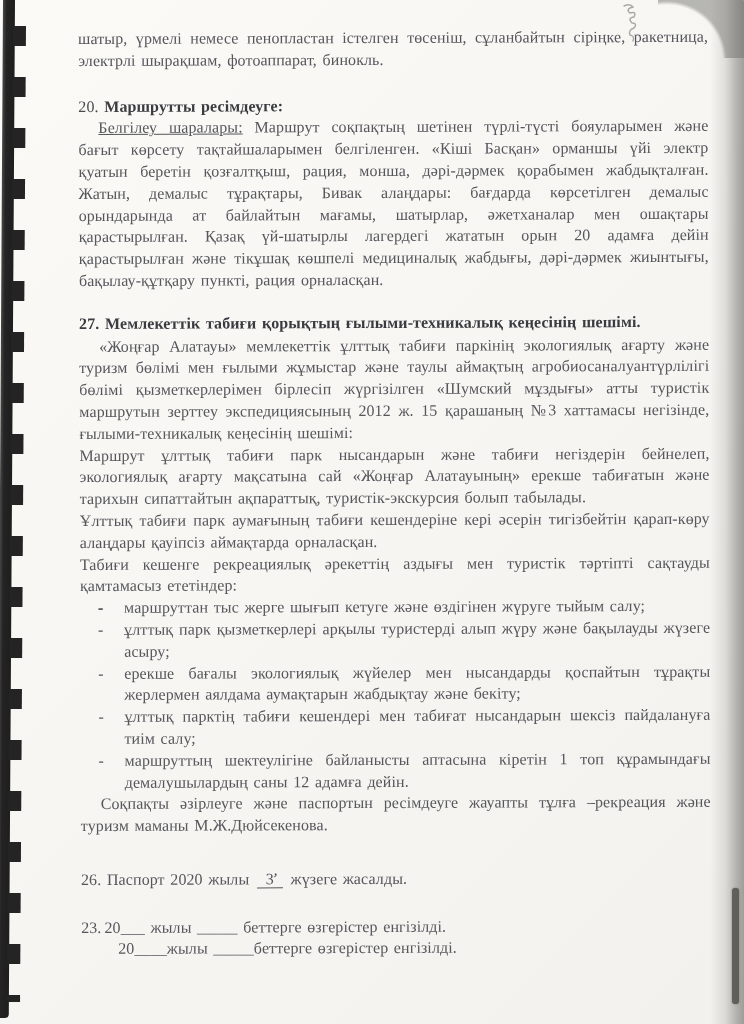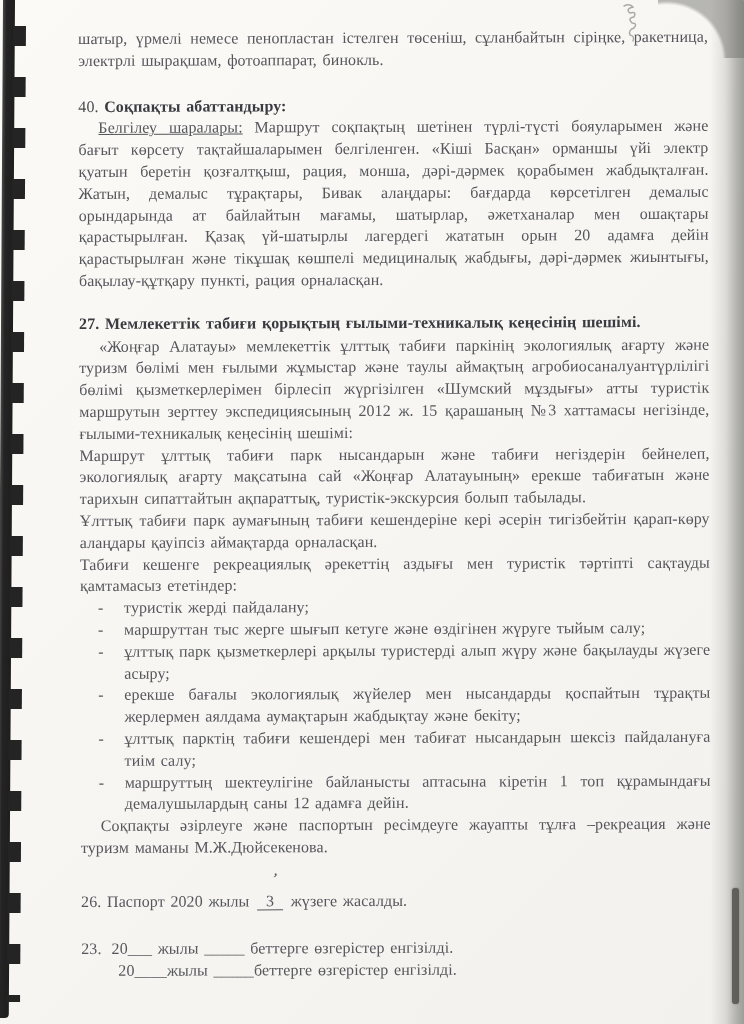--- a/index.html
+++ b/index.html
@@ -57,21 +57,21 @@
   .bullets{margin:0;padding:0;list-style:none;}
   .bullets li{position:relative;padding-left:44px;text-align:justify;}
   .bullets .marker{position:absolute;left:18px;top:0;}
   .closing{text-indent:20px;}
   .line22{margin-top:32px;text-align:left;}
   .filled-blank{
     display:inline-block;border-bottom:1px solid #56575d;
     padding:0 9px;line-height:17px;margin:0 2px;
   }
   .line23{margin-top:26px;text-align:left;}
-  .line23 .num{margin-right:10px;}
+  .line23 .num{margin-right:3px;}
   .line23b{padding-left:37px;text-align:left;}
 </style>
 </head>
 <body>
 
 <div class="page">
 
   <div class="binding-bar"></div>
   <div class="binding-teeth"></div>
   <div class="edge-right"></div>
@@ -81,33 +81,33 @@
   <svg class="scribble" width="36" height="44" viewBox="0 0 36 44">
     <path d="M14 4 q6 -3 9 1 q-8 2 -3 6 q7 -2 4 4 q-7 1 -2 6 q6 0 2 5 q-6 2 -4 7 q5 1 3 6" fill="none" stroke="#8f8e8a" stroke-width="1.4" stroke-linecap="round"></path>
   </svg>
 
   <span class="tick-mark">’</span>
 
   <div class="content">
 
     <p class="para">шатыр, үрмелі немесе пенопластан істелген төсеніш, сұланбайтын сіріңке, ракетница, электрлі шырақшам, фотоаппарат, бинокль.</p>
 
-    <p class="heading h20"><span class="num-normal">40.</span> <span>Соқпақты абаттандыру:</span></p>
+    <p class="heading h20"><span class="num-normal">20.</span> <span>Маршрутты ресімдеуге:</span></p>
 
     <p class="indent"><span class="underlined">Белгілеу шаралары:</span> <span>Маршрут соқпақтың шетінен түрлі-түсті бояуларымен және бағыт көрсету тақтайшаларымен белгіленген. «Кіші Басқан» орманшы үйі электр қуатын беретін қозғалтқыш, рация, монша, дәрі-дәрмек қорабымен жабдықталған. Жатын, демалыс тұрақтары, Бивак алаңдары: бағдарда көрсетілген демалыс орындарында ат байлайтын мағамы, шатырлар, әжетханалар мен ошақтары қарастырылған.  Қазақ үй-шатырлы лагердегі жататын орын 20 адамға дейін қарастырылған және тікұшақ  көшпелі медициналық жабдығы, дәрі-дәрмек жиынтығы, бақылау-құтқару пункті, рация орналасқан.</span></p>
 
     <p class="heading h21"><span>27.</span> <span>Мемлекеттік табиғи қорықтың ғылыми-техникалық кеңесінің шешімі.</span></p>
 
     <p class="indent">«Жоңғар Алатауы» мемлекеттік ұлттық табиғи паркінің экологиялық ағарту және туризм бөлімі мен ғылыми жұмыстар және таулы аймақтың агробиосаналуантүрлілігі бөлімі қызметкерлерімен бірлесіп жүргізілген «Шумский мұздығы» атты туристік маршрутын зерттеу экспедициясының 2012 ж. 15 қарашаның №3 хаттамасы негізінде, ғылыми-техникалық кеңесінің шешімі:</p>
     <p>Маршрут ұлттық табиғи парк нысандарын және табиғи негіздерін бейнелеп, экологиялық ағарту мақсатына сай «Жоңғар Алатауының» ерекше табиғатын және тарихын сипаттайтын ақпараттық, туристік-экскурсия болып табылады.</p>
     <p>Ұлттық табиғи парк аумағының табиғи кешендеріне кері әсерін тигізбейтін қарап-көру алаңдары қауіпсіз аймақтарда орналасқан.</p>
     <p>Табиғи кешенге рекреациялық әрекеттің аздығы мен туристік тәртіпті сақтауды қамтамасыз ететіндер:</p>
 
     <ul class="bullets">
-      <li><span class="marker">-</span><span>туристік жерді пайдалану;</span></li>
+      <li><span class="marker">-</span></li>
       <li><span class="marker">-</span><span>маршруттан тыс жерге шығып кетуге және өздігінен жүруге тыйым салу;</span></li>
       <li><span class="marker">-</span><span>ұлттық парк қызметкерлері арқылы туристерді алып жүру және бақылауды жүзеге асыру;</span></li>
       <li><span class="marker">-</span><span>ерекше бағалы экологиялық жүйелер мен нысандарды қоспайтын тұрақты жерлермен  аялдама аумақтарын жабдықтау және бекіту;</span></li>
       <li><span class="marker">-</span><span>ұлттық парктің табиғи кешендері мен табиғат нысандарын шексіз пайдалануға тиім салу;</span></li>
       <li><span class="marker">-</span><span>маршруттың шектеулігіне байланысты аптасына кіретін 1 топ құрамындағы демалушылардың саны 12 адамға дейін.</span></li>
     </ul>
 
     <p class="closing">Соқпақты әзірлеуге және паспортын ресімдеуге жауапты тұлға –рекреация және туризм маманы М.Ж.Дюйсекенова.</p>
 
     <p class="line22"><span>26.</span> <span>Паспорт 2020 жылы</span> <span class="filled-blank">3</span> <span>жүзеге жасалды.</span></p>

